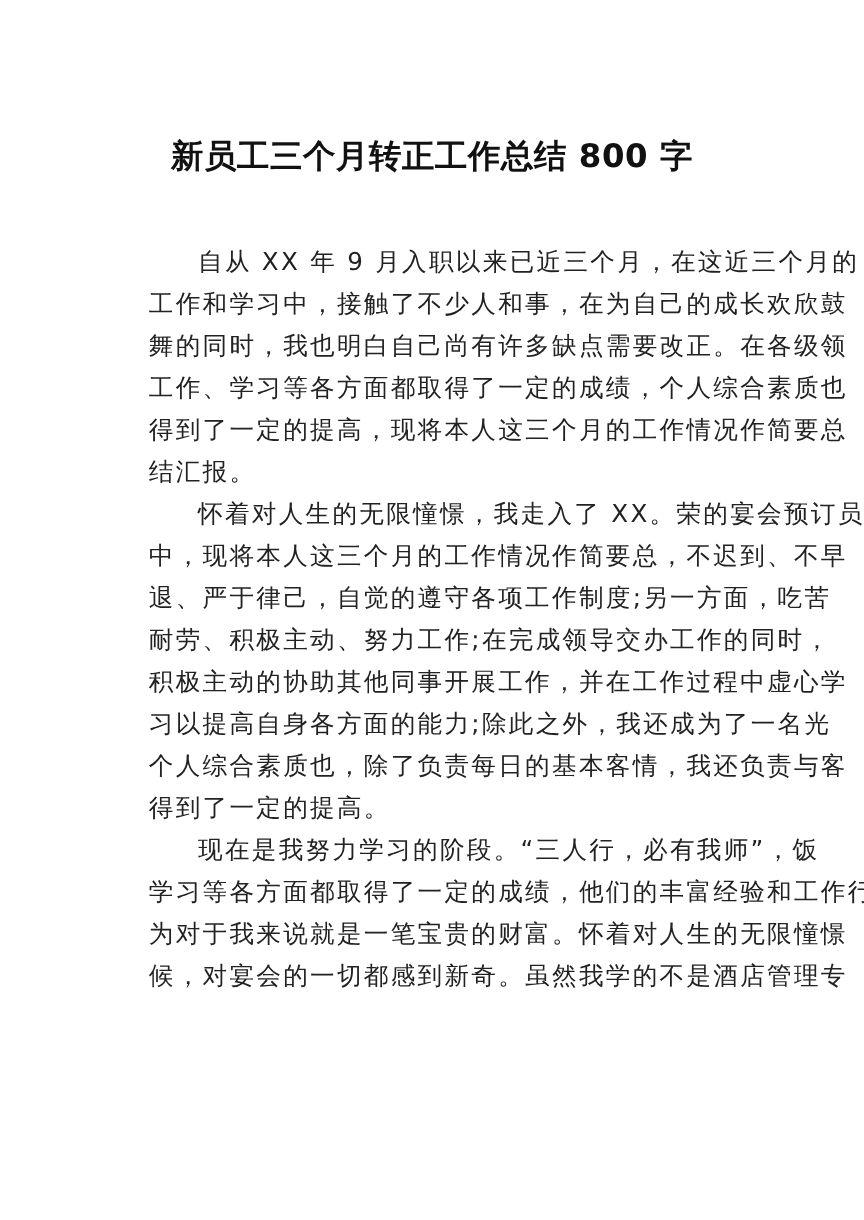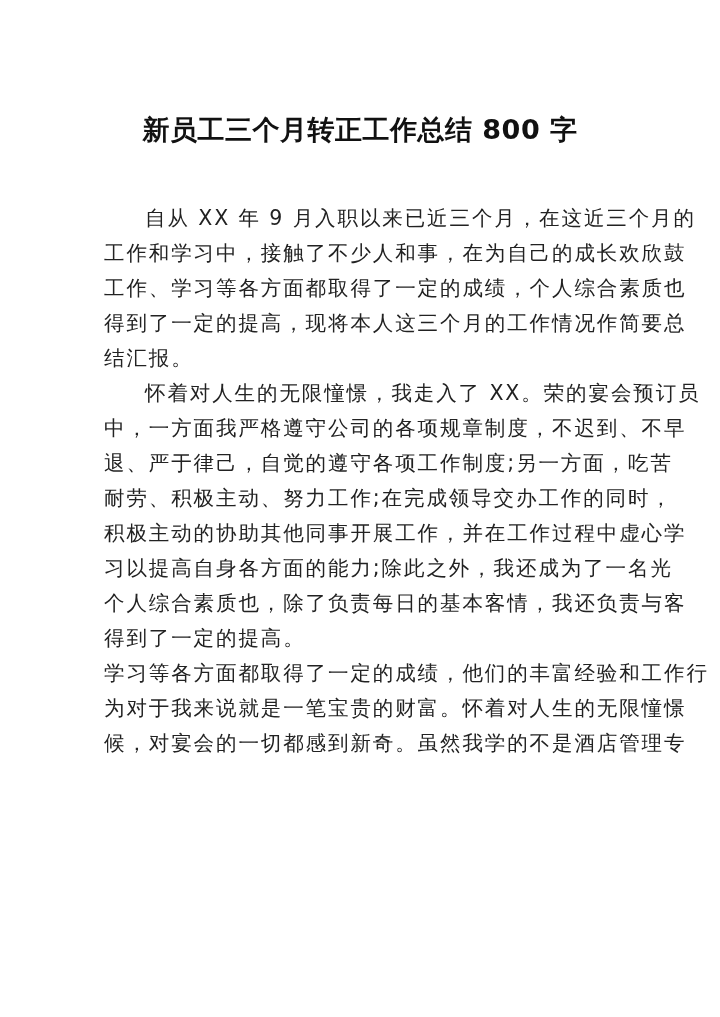--- a/index.html
+++ b/index.html
@@ -1,48 +1,50 @@
 <!DOCTYPE html>
 <html><head>
 <meta charset="utf-8">
 <style>
   html, body { margin: 0; padding: 0; background: #ffffff; }
   body { width: 720px; height: 1017px; position: relative; overflow: hidden;
          font-family: "DejaVu Sans", "Liberation Sans", sans-serif; color: #1a1a1a; }
   .page { position: absolute; left: 0; top: 0; width: 700px; height: 1017px; background: #fff; }
   .title { position: absolute; left: 0; width: 720px; top: 112px; text-align: center;
            font-size: 27px; font-weight: bold; letter-spacing: 0.5px; color: #111; }
-  .body { position: absolute; left: 104px; top: 201px; width: 510px; }
+  .body { position: absolute; left: 124px; top: 201px; width: 510px; }
   .line { height: 35px; line-height: 35px; font-size: 20.5px; white-space: nowrap;
           letter-spacing: 1.9px; color: #222; }
   .indent { padding-left: 41px; }
 </style>
 </head>
 <body>
 
 <div class="page">
   <div class="title">新员工三个月转正工作总结 800 字</div>
 
   <div class="body">
     <div>
       <div class="line indent">自从 XX 年 9 月入职以来已近三个月，在这近三个月的</div>
       <div class="line">工作和学习中，接触了不少人和事，在为自己的成长欢欣鼓</div>
+      <div class="line">舞的同时，我也明白自己尚有许多缺点需要改正。在各级领</div>
       <div class="line">工作、学习等各方面都取得了一定的成绩，个人综合素质也</div>
       <div class="line">得到了一定的提高，现将本人这三个月的工作情况作简要总</div>
       <div class="line">结汇报。</div>
     </div>
     <div>
       <div class="line indent">怀着对人生的无限憧憬，我走入了 XX。荣的宴会预订员</div>
-      <div class="line">中，一方面我严格遵守公司的各项规章制度，不迟到、不早</div>
+      <div class="line">中，现将本人这三个月的工作情况作简要总，不迟到、不早</div>
       <div class="line">退、严于律己，自觉的遵守各项工作制度;另一方面，吃苦</div>
       <div class="line">耐劳、积极主动、努力工作;在完成领导交办工作的同时，</div>
       <div class="line">积极主动的协助其他同事开展工作，并在工作过程中虚心学</div>
       <div class="line">习以提高自身各方面的能力;除此之外，我还成为了一名光</div>
       <div class="line">个人综合素质也，除了负责每日的基本客情，我还负责与客</div>
       <div class="line">得到了一定的提高。</div>
     </div>
     <div>
+      <div class="line indent">现在是我努力学习的阶段。“三人行，必有我师”，饭</div>
       <div class="line">学习等各方面都取得了一定的成绩，他们的丰富经验和工作行</div>
       <div class="line">为对于我来说就是一笔宝贵的财富。怀着对人生的无限憧憬</div>
       <div class="line">候，对宴会的一切都感到新奇。虽然我学的不是酒店管理专</div>
     </div>
   </div>
 </div>
 
 </body></html>

